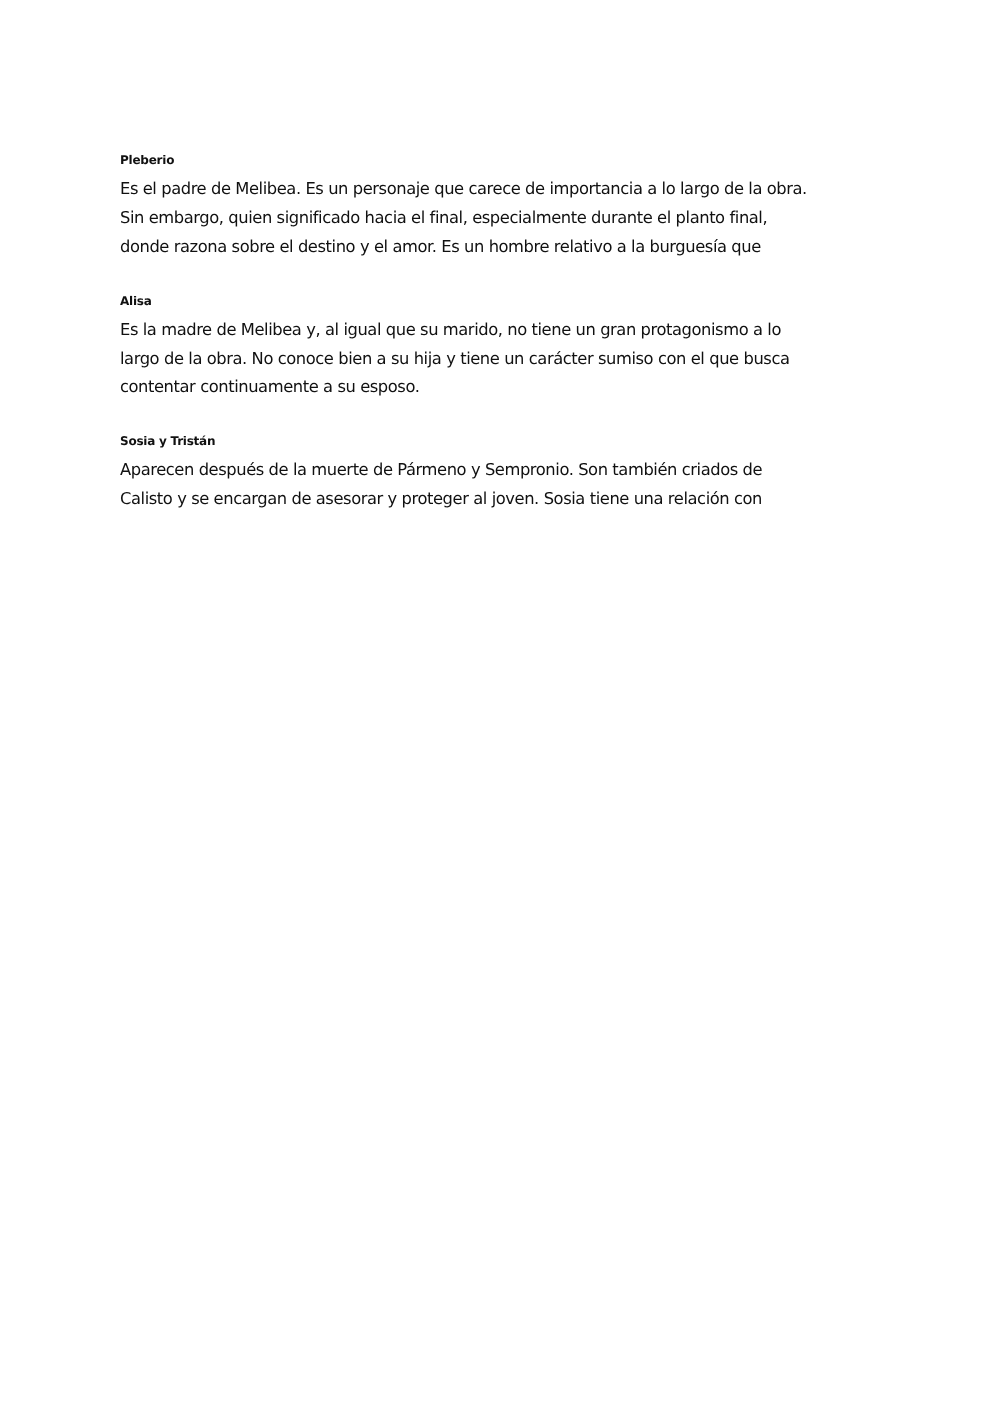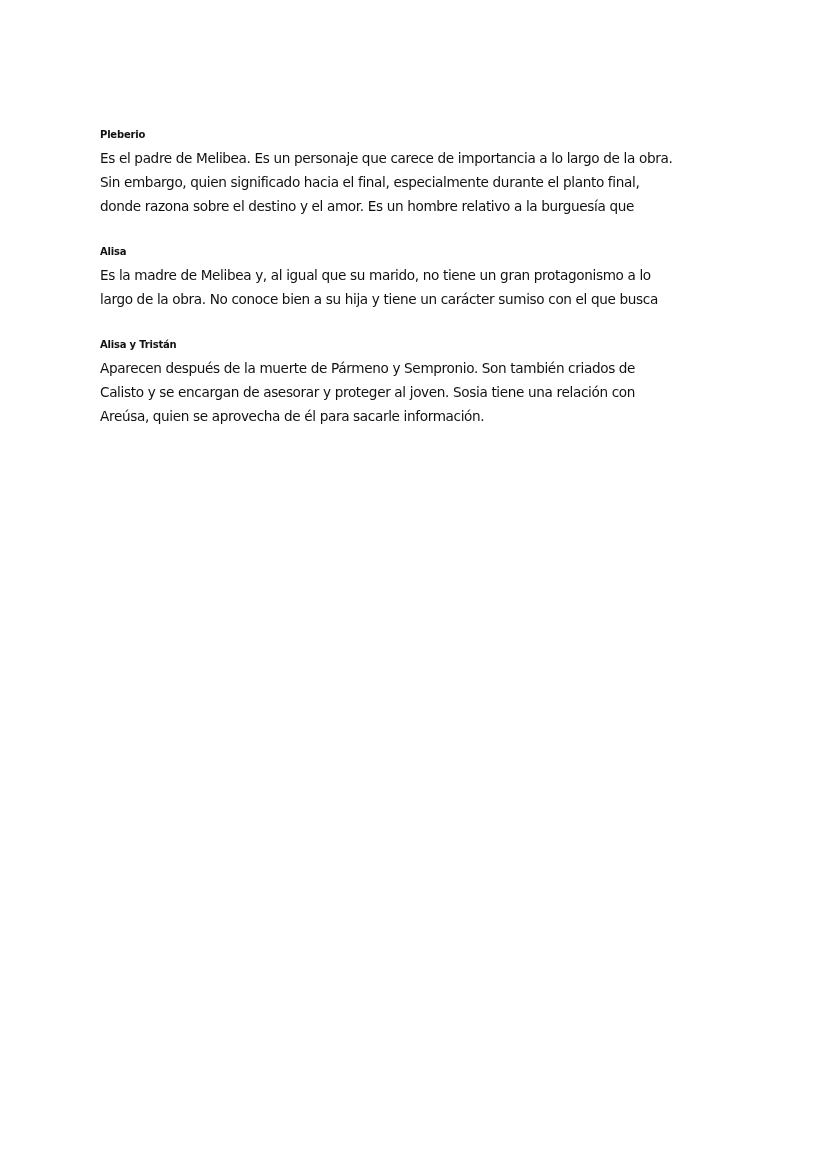--- a/index.html
+++ b/index.html
@@ -49,22 +49,22 @@
     <div class="section-title">Pleberio</div>
     <div class="line">Es el padre de Melibea. Es un personaje que carece de importancia a lo largo de la obra.</div>
     <div class="line">Sin embargo, quien significado hacia el final, especialmente durante el planto final,</div>
     <div class="line">donde razona sobre el destino y el amor. Es un hombre relativo a la burguesía que</div>
   </div>
 
   <div class="section">
     <div class="section-title">Alisa</div>
     <div class="line">Es la madre de Melibea y, al igual que su marido, no tiene un gran protagonismo a lo</div>
     <div class="line">largo de la obra. No conoce bien a su hija y tiene un carácter sumiso con el que busca</div>
+    <div class="line">contentar continuamente a su esposo.</div>
   </div>
 
   <div class="section">
-    <div class="section-title">Alisa y Tristán</div>
+    <div class="section-title">Sosia y Tristán</div>
     <div class="line">Aparecen después de la muerte de Pármeno y Sempronio. Son también criados de</div>
     <div class="line">Calisto y se encargan de asesorar y proteger al joven. Sosia tiene una relación con</div>
-    <div class="line">Areúsa, quien se aprovecha de él para sacarle información.</div>
   </div>
 
 </div>
 
 </body></html>

